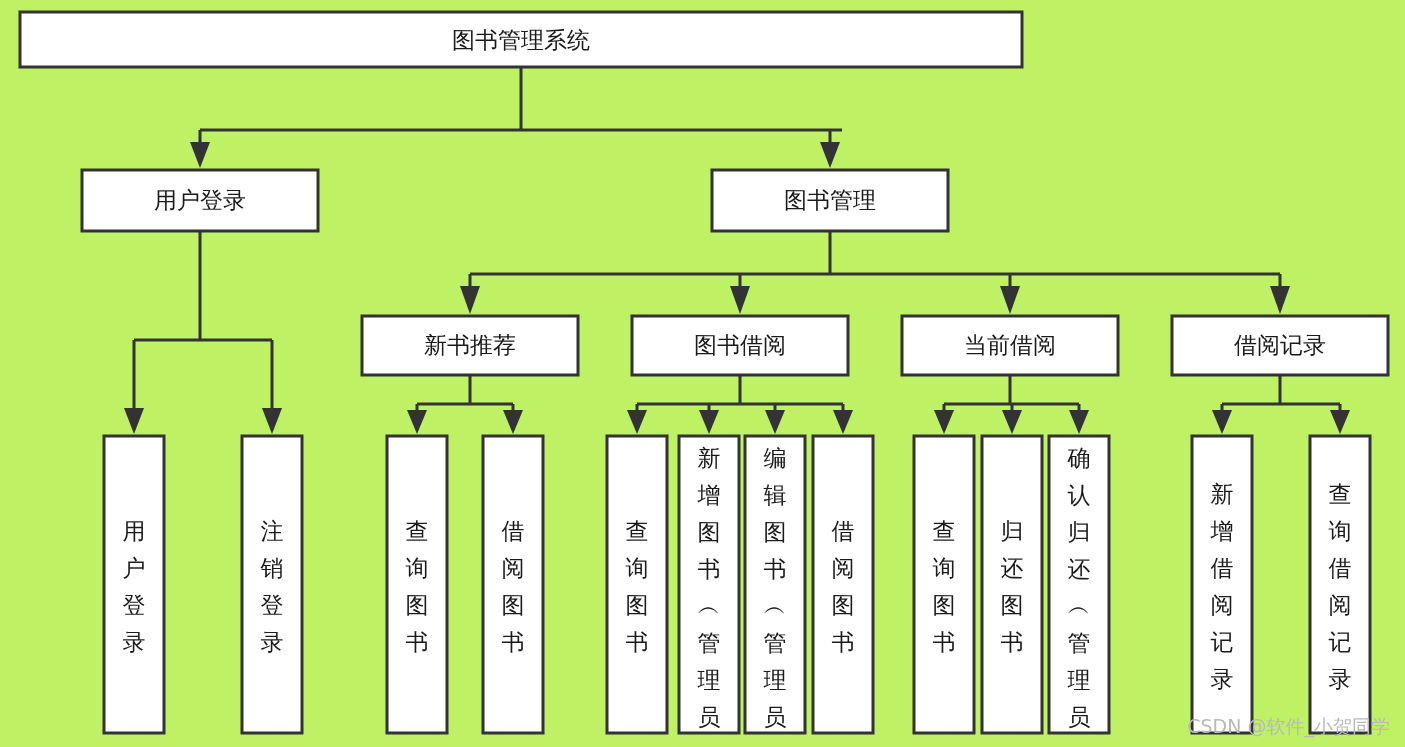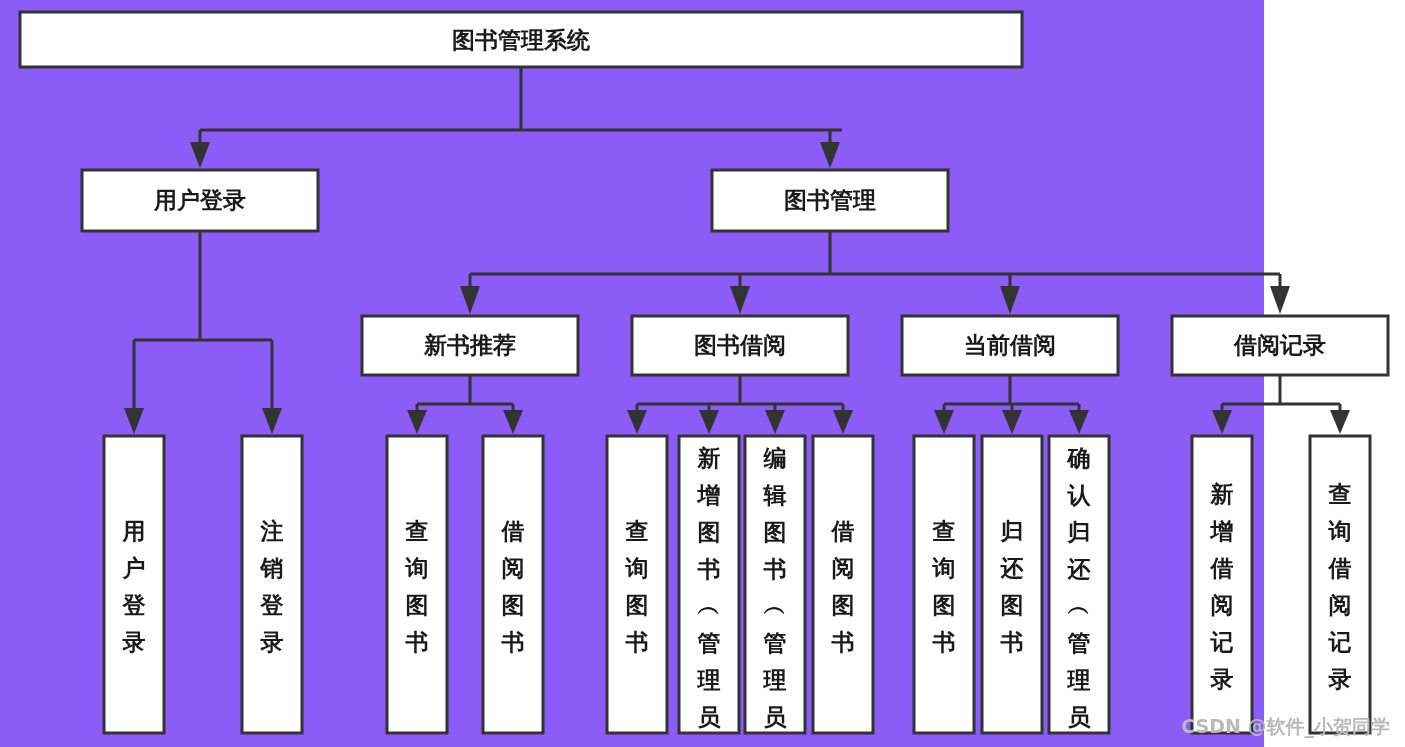--- a/index.html
+++ b/index.html
@@ -8,24 +8,23 @@
     background: #ffffff;
   }
   body {
     width: 1405px;
     height: 747px;
     font-family: "DejaVu Sans", "Liberation Sans", sans-serif;
     overflow: hidden;
   }
   #diagram-root {
     position: relative;
-    width: 1264px;
+    width: 1405px;
     height: 747px;
-    background: #8b5cf6;
-    font-weight: bold;
+    background: #bef264;
   }
   svg.canvas {
     position: absolute;
     top: 0;
     left: 0;
     width: 1405px;
     height: 747px;
   }
   .node-box {
     fill: #ffffff;

